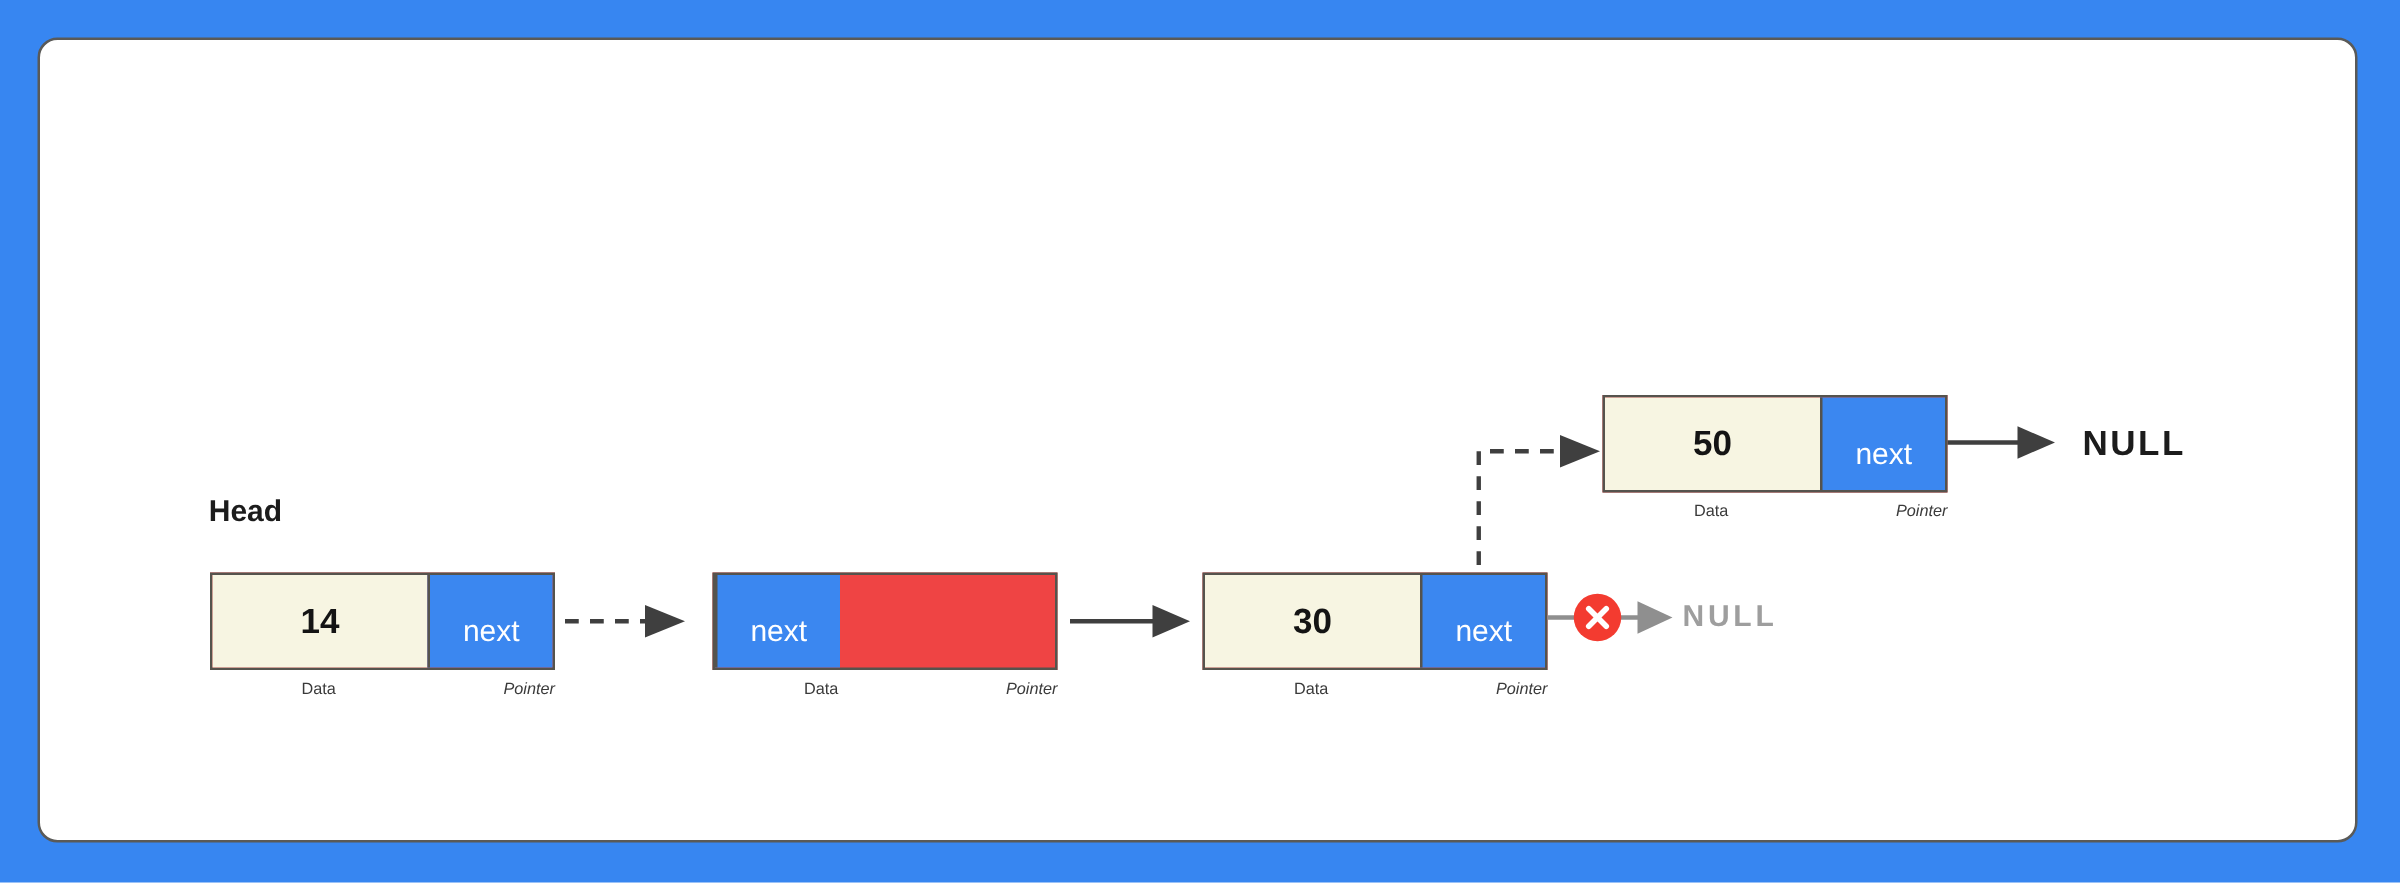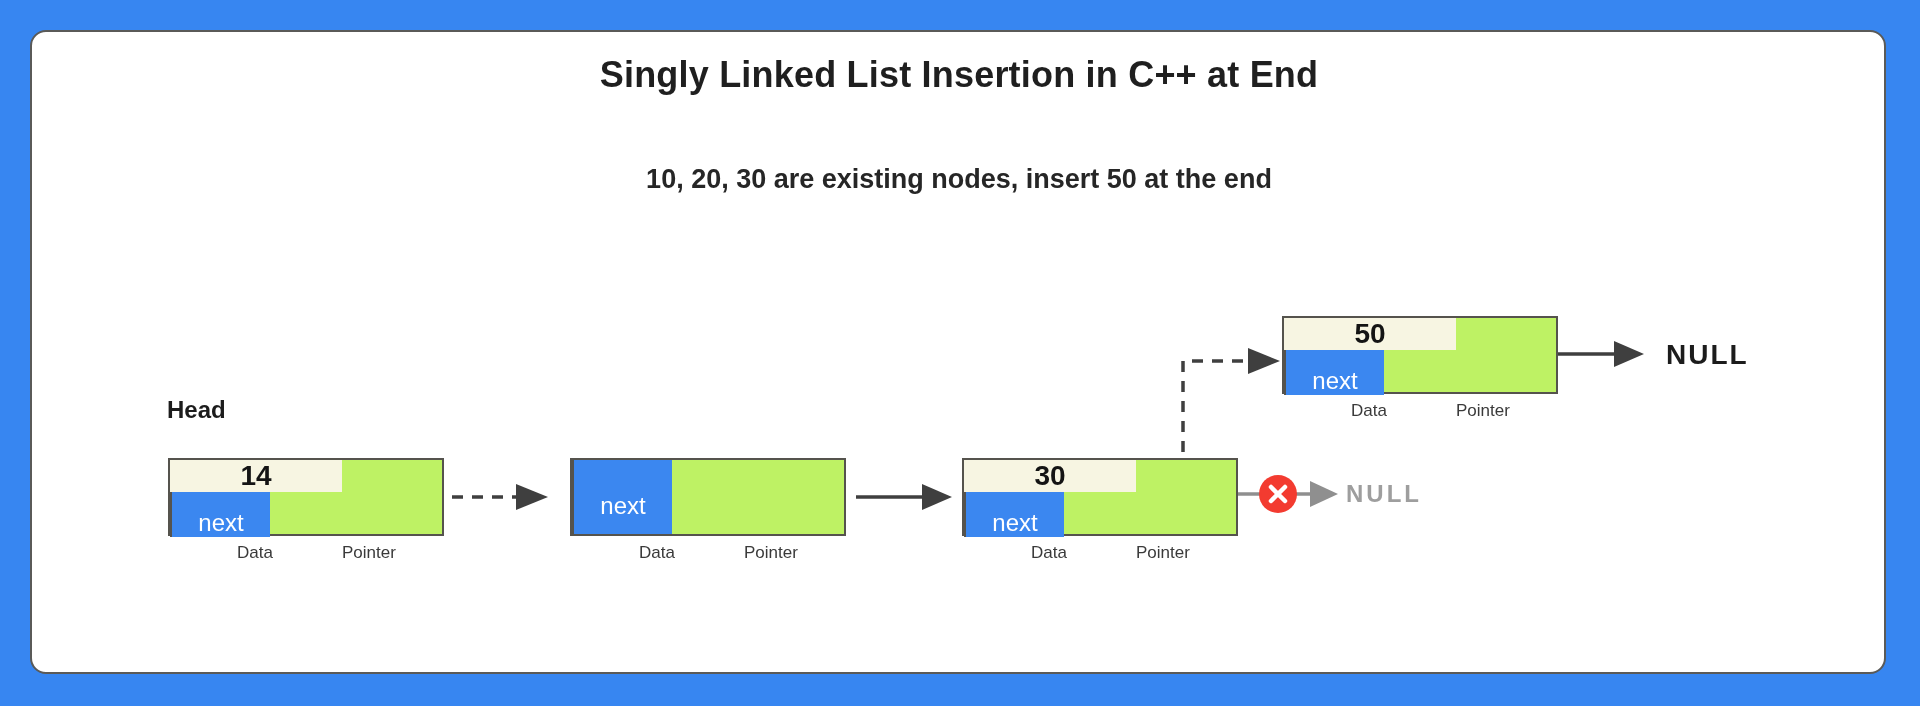--- a/index.html
+++ b/index.html
@@ -25,33 +25,33 @@
     text-align:center;font-size:27px;font-weight:700;
     color:#262626;line-height:1;
   }
   .head-label{
     position:absolute;left:167px;top:398px;
     font-size:24px;font-weight:700;color:#1c1c1c;line-height:1;
   }
   .node{
     position:absolute;width:276px;height:78px;
     border:2px solid var(--node-border,#55534D);
-    box-sizing:border-box;display:flex;background:#bef264;flex-direction:column;
+    box-sizing:border-box;display:flex;background:#ef4444;
   }
   .cell{display:flex;align-items:center;justify-content:center;height:100%;box-sizing:border-box;}
   .cell.data{width:172px;background:var(--node-data-bg,#F7F5E2);}
   .cell.next{width:100px;background:var(--node-next-bg,#3B87F0);border-left:2px solid var(--node-border,#55534D);}
   .value{font-size:28px;font-weight:600;color:#141414;}
   .next-text{font-size:24px;font-weight:500;color:#ffffff;margin-top:17px;}
   .node-labels{
     position:absolute;width:276px;display:flex;
-    font-size:17px;font-weight:500;color:#3a3a3a;line-height:1;
+    font-size:13px;font-weight:500;color:#3a3a3a;line-height:1;
   }
   .node-labels .dl{width:174px;text-align:center;}
-  .node-labels .pl{width:102px;text-align:left;}
+  .node-labels .pl{width:102px;text-align:right;font-style:italic;}
   .null-old{
     position:absolute;left:1346px;top:482px;
     font-size:24px;font-weight:700;letter-spacing:3px;
     color:var(--null-gray,#9E9E9E);line-height:1;
   }
   .null-new{
     position:absolute;left:1666px;top:341px;
     font-size:28px;font-weight:700;letter-spacing:2px;
     color:#1c1c1c;line-height:1;
   }
@@ -61,22 +61,20 @@
   .stroke-gray{stroke:var(--arrow-gray,#8F8F8F);}
   .fill-gray{fill:var(--arrow-gray,#8F8F8F);}
   .fill-red{fill:var(--x-badge-red,#F33B30);}
 </style>
 </head>
 <body>
 
 <div class="stage">
   <div class="card"></div>
 
-  <div class="title">Singly Linked List Insertion in C++ at End</div>
-  <div class="subtitle">10, 20, 30 are existing nodes, insert 50 at the end</div>
 
   <div class="head-label">Head</div>
 
   <div class="node" style="left:168px;top:458px;">
     <div class="cell data">
       <span class="value">14</span>
     </div>
     <div class="cell next">
       <span class="next-text">next</span>
     </div>

